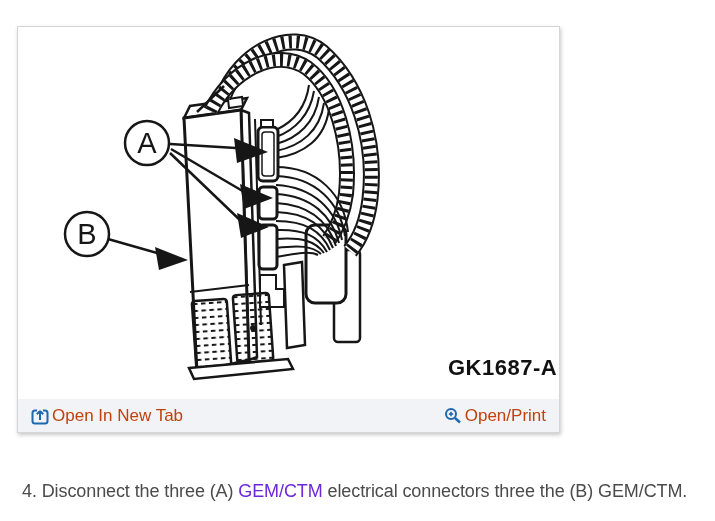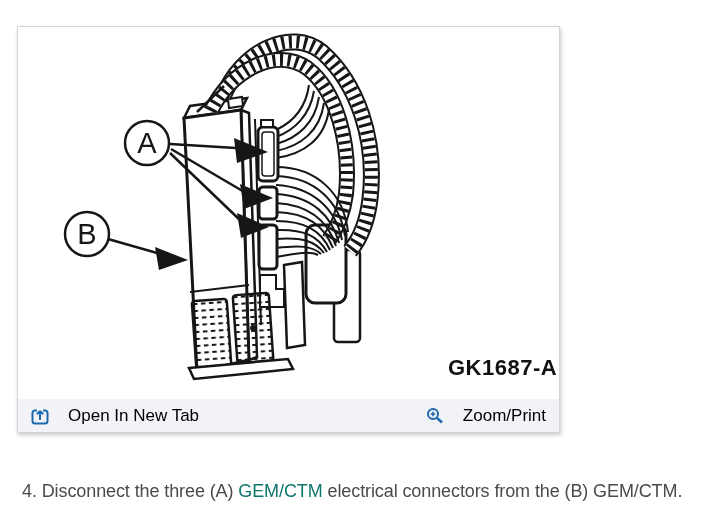--- a/index.html
+++ b/index.html
@@ -36,43 +36,43 @@
     background: #f1f3f7;
     display: flex;
     justify-content: space-between;
     align-items: center;
     padding: 0 13px;
   }
 
   .toolbar-link {
     display: flex;
     align-items: center;
-    gap: 19px;
-    color: #000000;
+    gap: 3px;
+    color: #c2410c;
     font-size: 17px;
     text-decoration: none;
     cursor: pointer;
     line-height: 1;
   }
 
   .toolbar-link svg { display: block; }
 
   .instruction {
     position: absolute;
     left: 22px;
     top: 481px;
     margin: 0;
     font-size: 18px;
     color: #4b4b4b;
     letter-spacing: -0.1px;
     white-space: nowrap;
   }
 
   .instruction a {
-    color: #0f766e;
+    color: #6d28d9;
     text-decoration: none;
     cursor: pointer;
   }
 
   svg text.callout-letter {
     font-family: "Liberation Sans", sans-serif;
     font-size: 29px;
     fill: #161616;
   }
 
@@ -193,18 +193,18 @@
       </svg>
       <span>Open In New Tab</span>
     </a>
     <a class="toolbar-link">
       <svg width="18" height="18" viewBox="0 0 18 18">
         <circle cx="7" cy="7" r="5" fill="none" stroke="#1e68af" stroke-width="2"></circle>
         <line x1="11" y1="11" x2="16" y2="15.5" stroke="#1e68af" stroke-width="2.5"></line>
         <line x1="7" y1="4.8" x2="7" y2="9.2" stroke="#1e68af" stroke-width="1.6"></line>
         <line x1="4.8" y1="7" x2="9.2" y2="7" stroke="#1e68af" stroke-width="1.6"></line>
       </svg>
-      <span>Zoom/Print</span>
+      <span>Open/Print</span>
     </a>
   </div>
 </div>
 
-<p class="instruction"><span>4. Disconnect the three (A) </span><a>GEM/CTM</a><span> electrical connectors from the (B) GEM/CTM.</span></p>
+<p class="instruction"><span>4. Disconnect the three (A) </span><a>GEM/CTM</a><span> electrical connectors three the (B) GEM/CTM.</span></p>
 
 </body></html>

